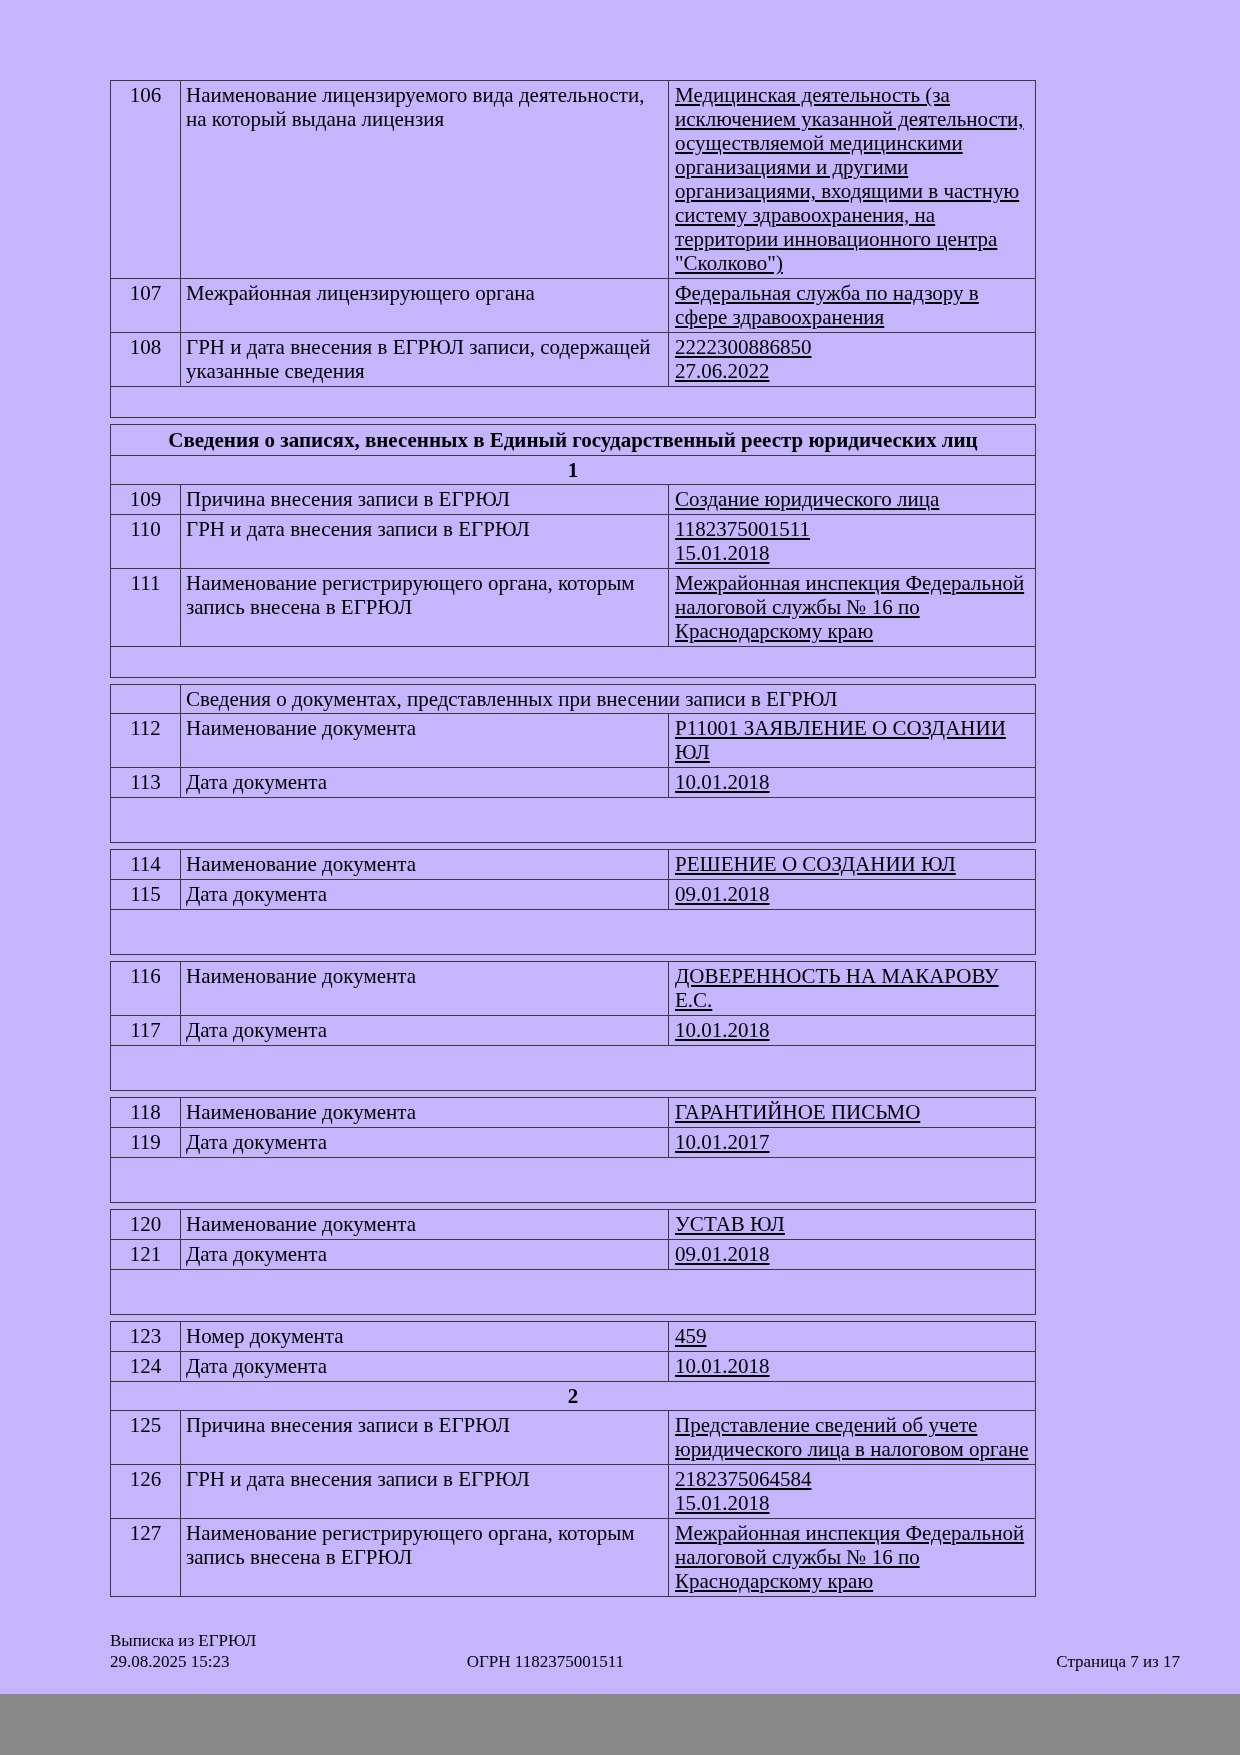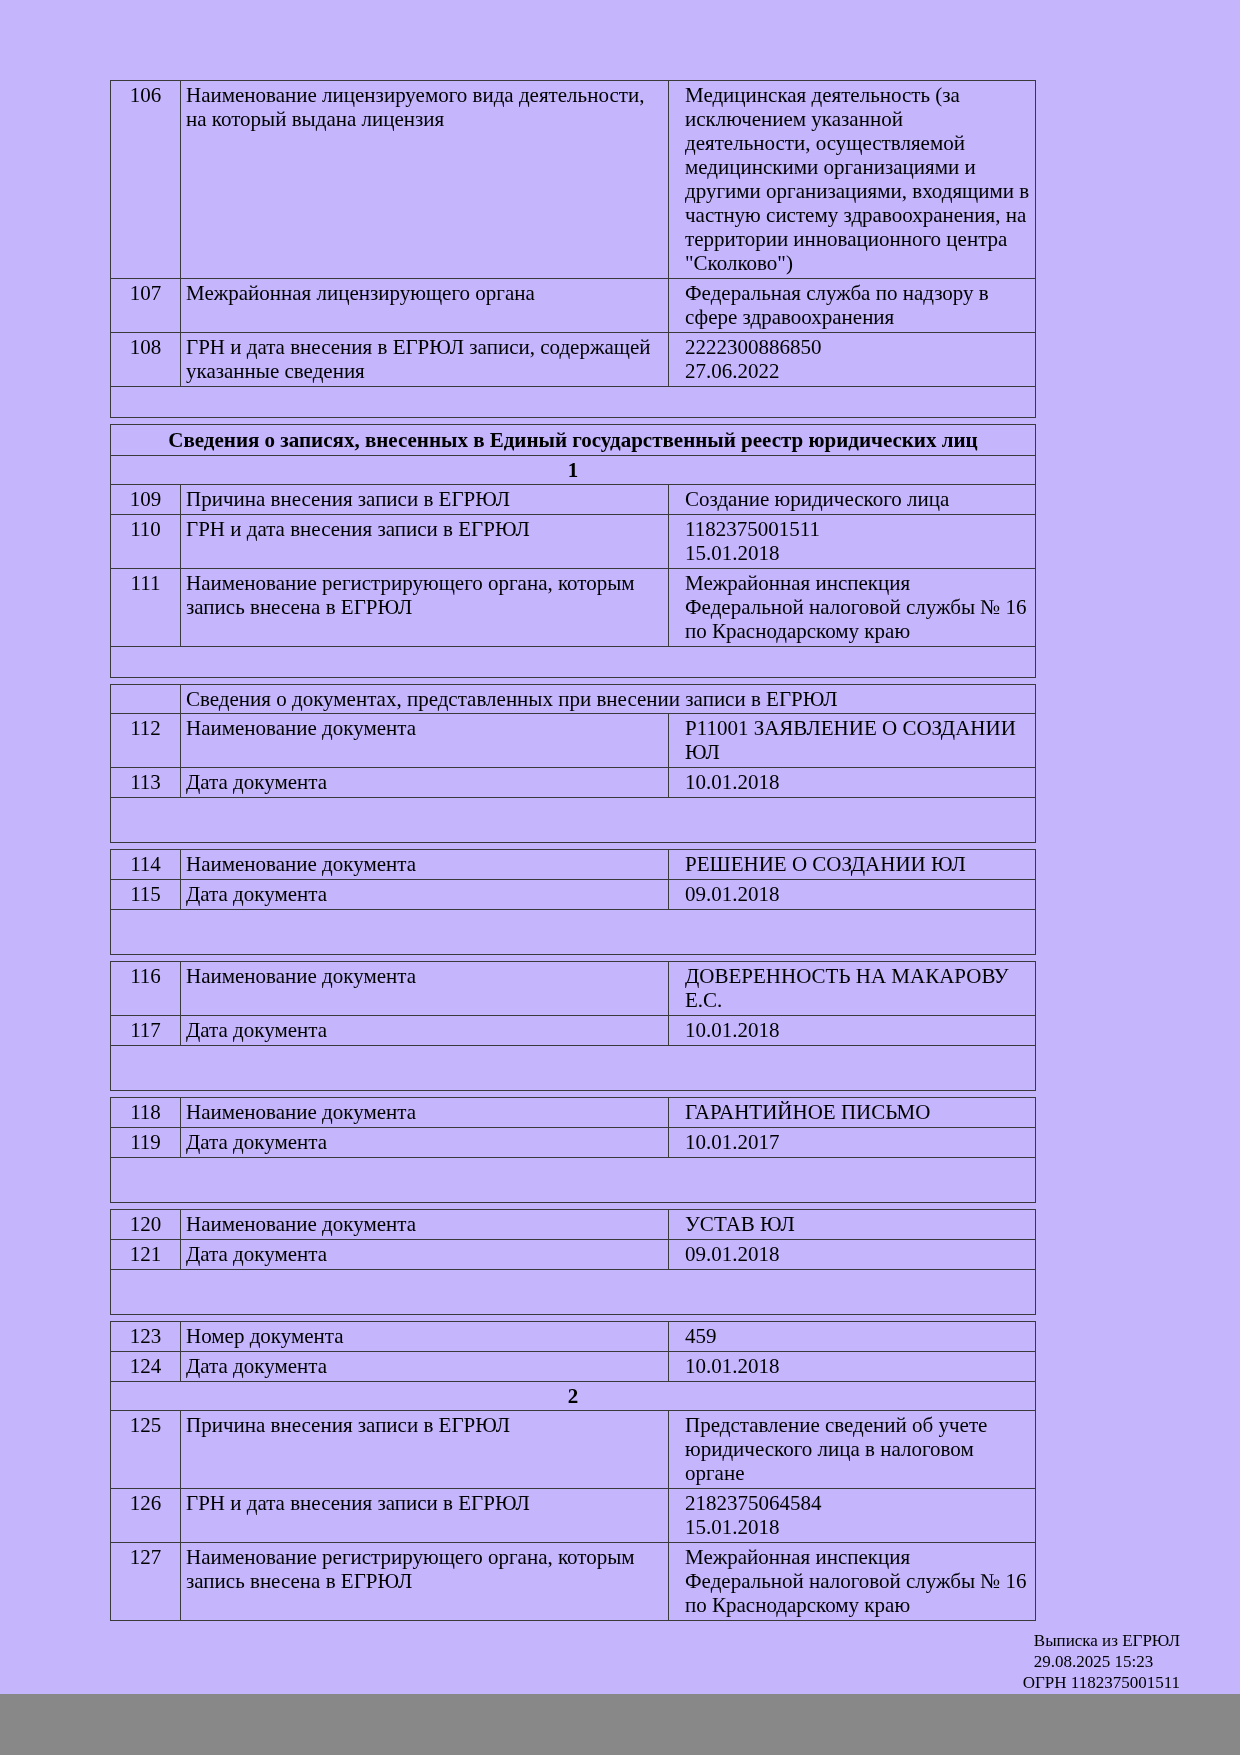--- a/index.html
+++ b/index.html
@@ -9,30 +9,30 @@
     margin:0 auto;overflow:hidden;
   }
   .content{position:absolute;left:110px;top:80px;width:926px;}
   table.t{border-collapse:collapse;width:100%;table-layout:fixed;}
   .t td{
     border:1.5px solid #3a3a3a;font-size:21px;line-height:24px;
     vertical-align:top;word-wrap:break-word;
   }
   .num{text-align:center;padding:2px 2px;}
   .lbl{padding:2px 6px 3px 5px;}
-  .val{padding:2px 4px 3px 16px;}
+  .val{padding:2px 4px 3px 6px;text-decoration:underline;}
   .sect{text-align:center;font-weight:bold;padding:3px 4px;margin-left:24px;}
   .gnum{text-align:center;font-weight:bold;padding:2px;}
   .subh{padding:2px 5px;border-radius:8px;}
   .spacer{border:1.5px solid #3a3a3a;border-top:none;margin-bottom:6px;}
   .spacer.sm{height:30px;}
   .spacer.lg{height:44px;}
   .footer{
     position:absolute;left:110px;right:60px;top:1630px;
-    display:flex;align-items:flex-end;font-size:17px;line-height:21px;flex-direction:column;
+    display:flex;align-items:flex-end;font-size:17px;line-height:21px;
   }
   .f-left{flex:1;}
   .f-center{flex:1;text-align:left;}
   .f-right{flex:1;text-align:right;}
 </style>
 </head>
 <body>
 
 <div class="page">
   <div class="content">

